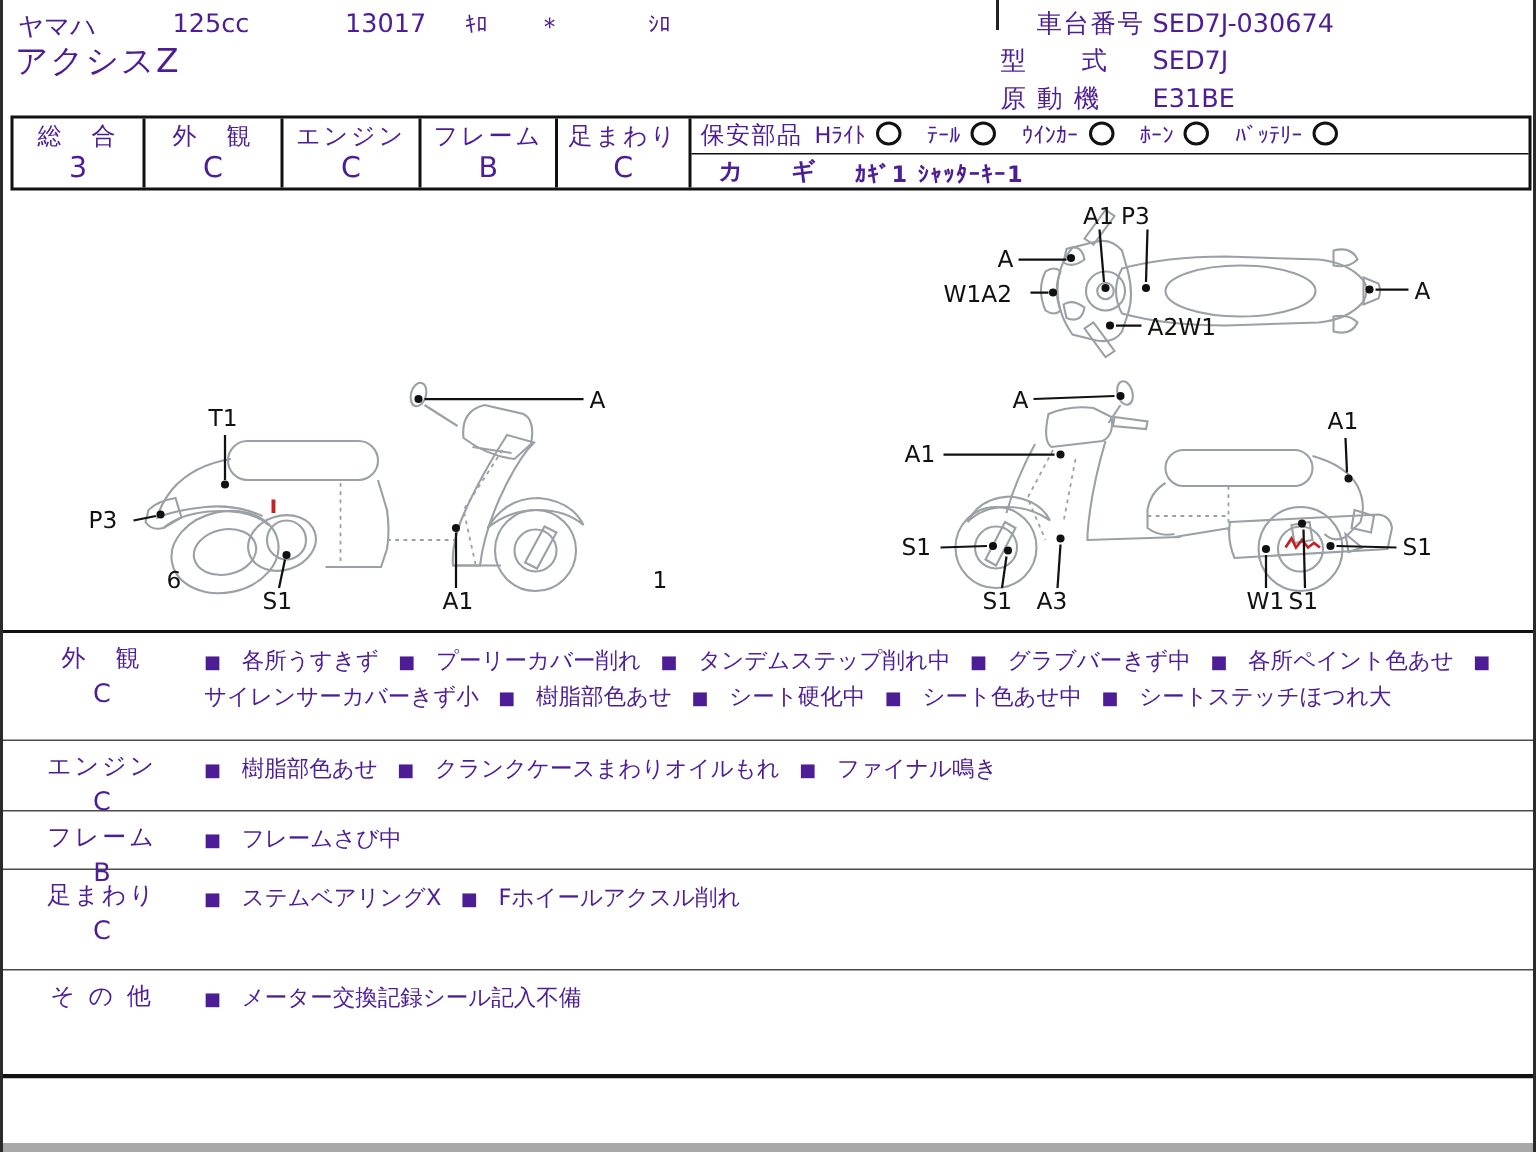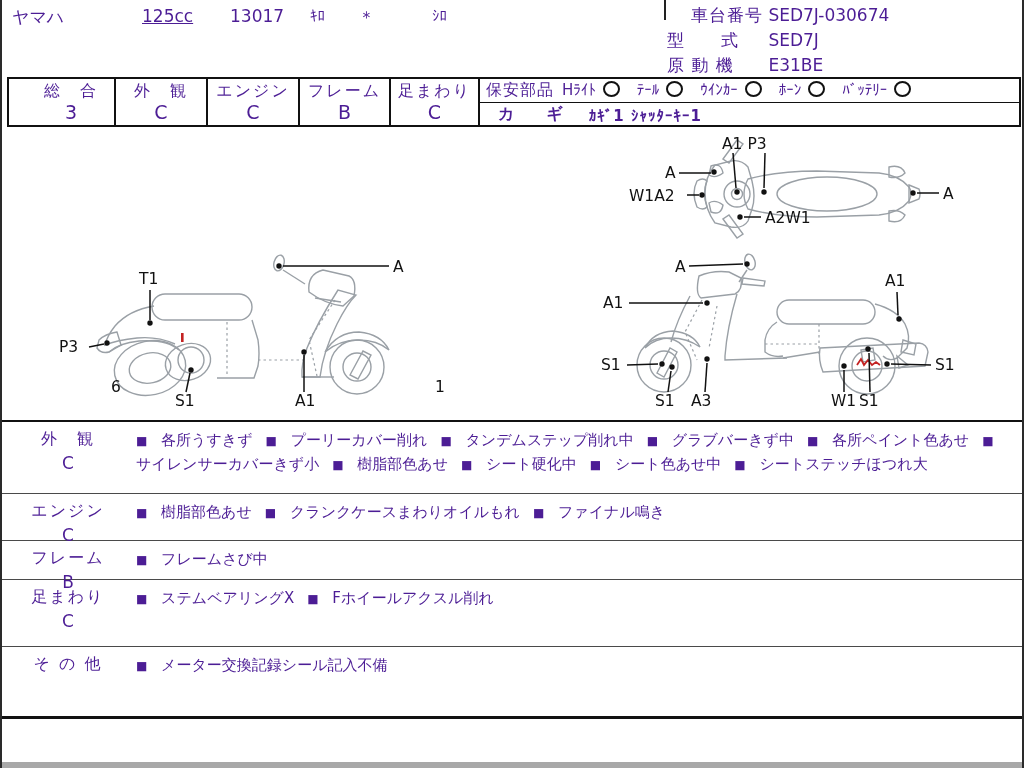--- a/index.html
+++ b/index.html
@@ -13,21 +13,21 @@
   
   .hdr-txt{font-size:17px;white-space:nowrap;}
   .model-name{font-size:22px;letter-spacing:1px;}
   .hdr-right-row{position:absolute;left:665px;white-space:nowrap;font-size:17px;}
   .hr-label{display:inline-block;width:96px;letter-spacing:1px;}
   .hr-value{display:inline-block;}
   .hdr-tick{position:absolute;left:662px;top:0;width:2px;height:20px;background:#222;}
   
   .grade-row{
     position:absolute;left:5px;top:77px;width:1014px;height:50px;
-    display:flex;border:2px solid #111;box-sizing:border-box;background:#fff;padding-left:19px;
+    display:flex;border:2px solid #111;box-sizing:border-box;background:#fff;
   }
   .gcell{border-right:2px solid #111;box-sizing:border-box;text-align:center;
     display:flex;flex-direction:column;justify-content:center;}
   .gcell .glabel{font-size:16px;letter-spacing:2px;line-height:20px;}
   .gcell .gvalue{font-size:19px;line-height:22px;}
   .safety{flex:1;display:flex;flex-direction:column;font-size:15px;}
   .safety-top{flex:1;display:flex;align-items:center;padding:0 6px;border-bottom:1px solid #111;}
   .safety-bottom{flex:1;display:flex;align-items:flex-end;padding:0 6px;font-weight:bold;}
   .safety-title{font-size:16px;margin-right:8px;letter-spacing:1px;}
   .part{display:inline-flex;align-items:flex-start;margin-right:17px;white-space:nowrap;}
@@ -56,25 +56,26 @@
   .d-item .sq{font-size:12px;margin-right:9px;}
   .r1{height:73px;} .r2{height:47px;} .r3{height:39px;} .r4{height:67px;} .r5{height:73px;} .r6{height:40px;}
   .bottom-strip{position:absolute;left:0;bottom:0;width:1024px;height:6px;background:#a8a8a8;}
 </style>
 </head>
 <body>
 
 <div class="sheet">
 
   <div class="abs hdr-txt" style="left:10px;top:6px;">ヤマハ</div>
-  <div class="abs hdr-txt" style="left:140px;top:6px;text-decoration:underline;">125cc</div>
+  <div class="abs hdr-txt" style="left:113px;top:6px;">125cc</div>
   <div class="abs hdr-txt" style="left:228px;top:6px;">13017</div>
   <div class="abs hdr-txt" style="left:308px;top:7px;font-size:15px;">ｷﾛ</div>
   <div class="abs hdr-txt" style="left:356px;top:6px;">＊</div>
   <div class="abs hdr-txt" style="left:430px;top:7px;font-size:15px;">ｼﾛ</div>
+  <div class="abs model-name" style="left:8px;top:26px;">アクシスZ</div>
 
   <div class="hdr-tick"></div>
 
   <div class="hdr-right-row" style="top:4px;text-align:right;">
     <span class="hr-label">車台番号</span>
     <span class="hr-value">SED7J-030674</span>
   </div>
   <div class="hdr-right-row" style="top:29px;">
     <span class="hr-label">型　　式</span>
     <span class="hr-value">SED7J</span>

